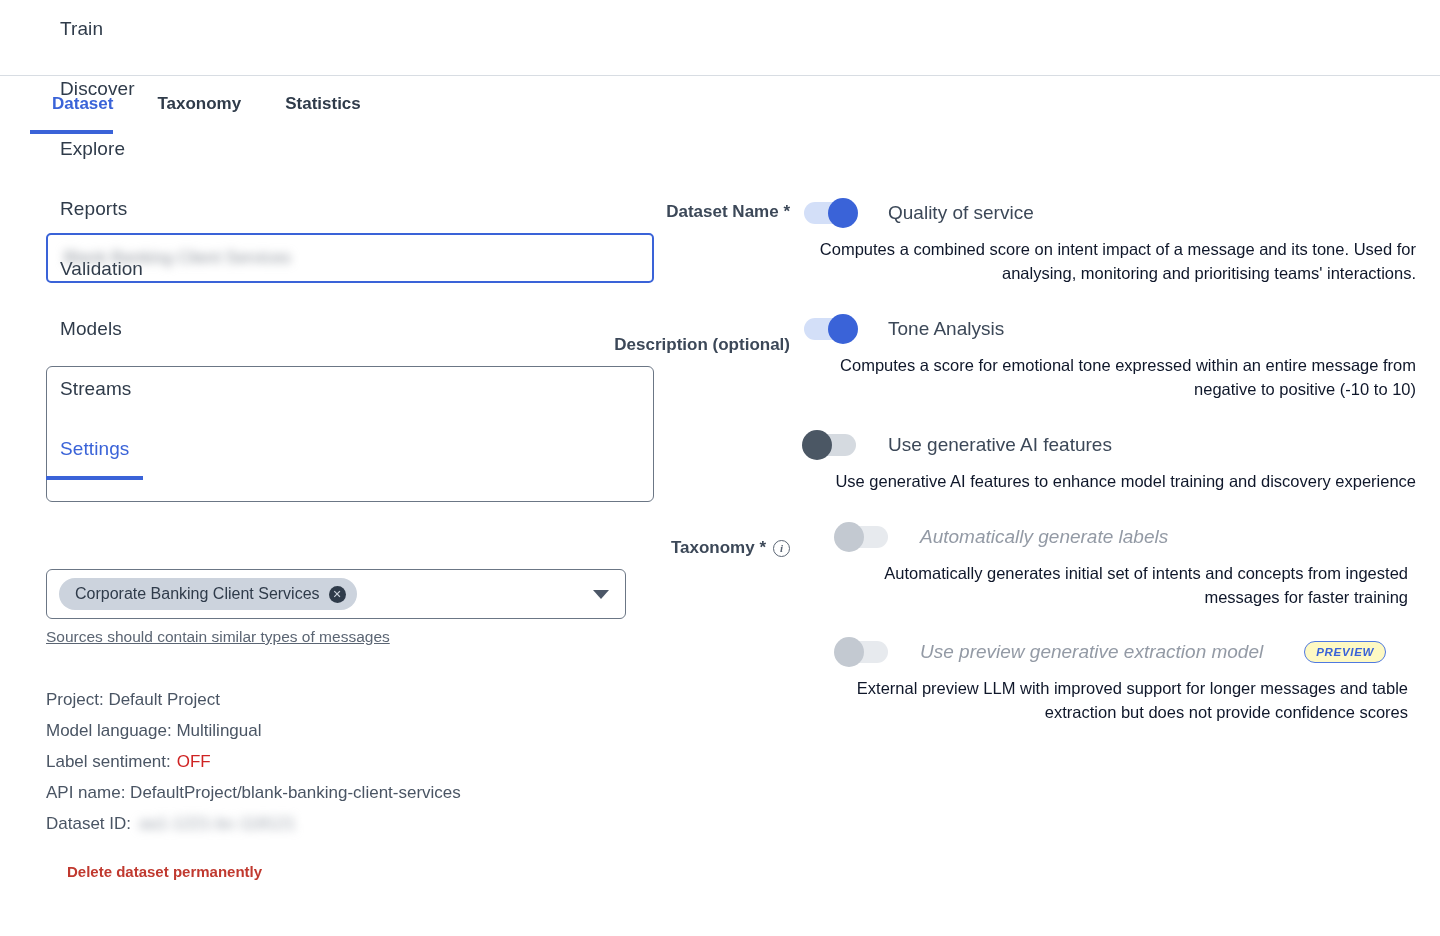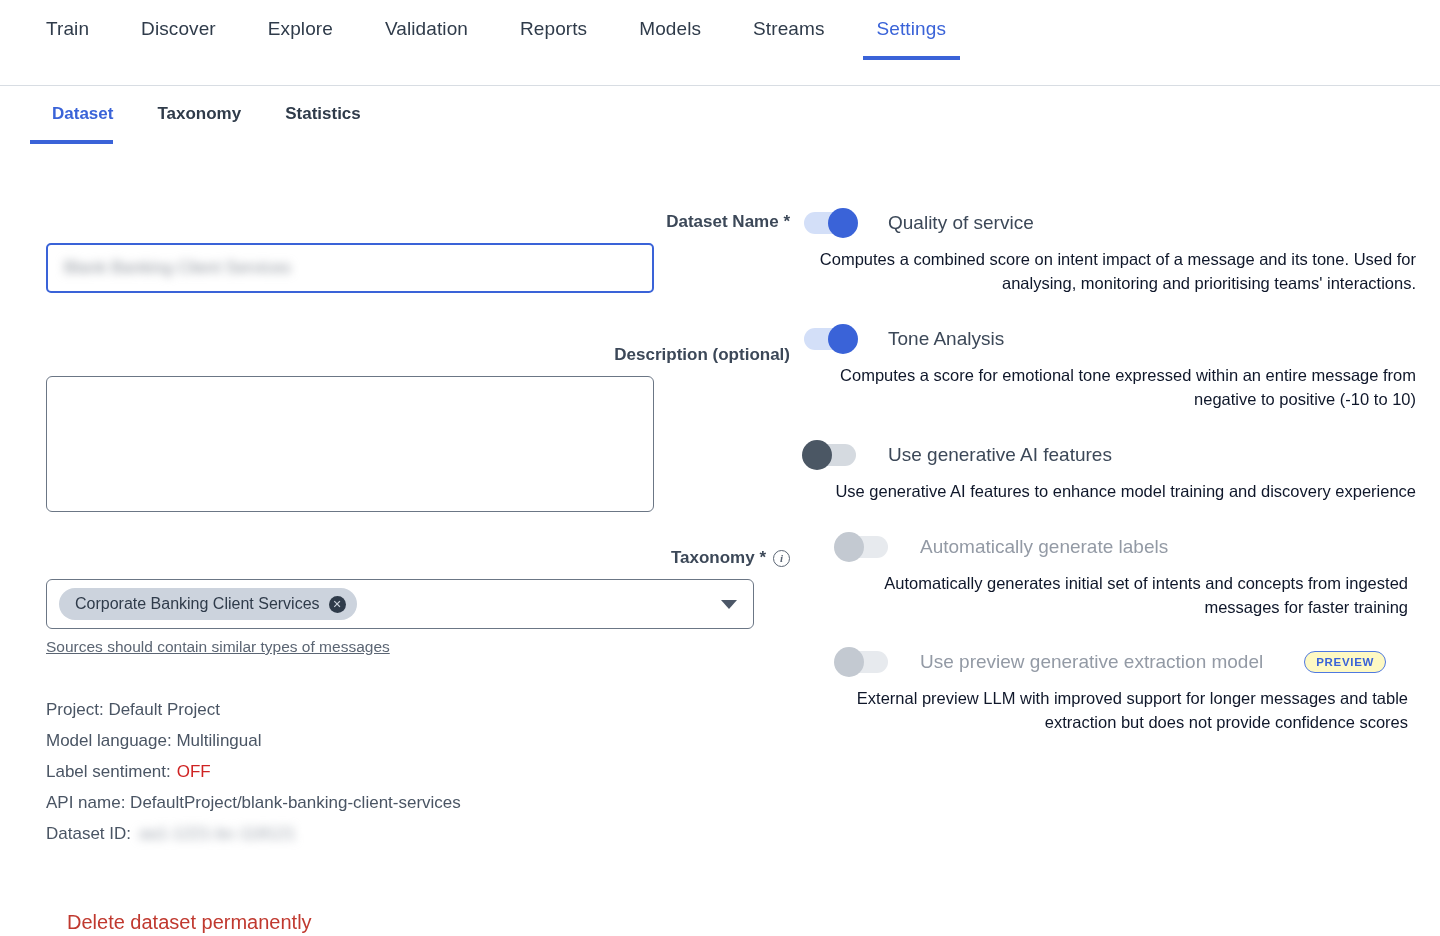--- a/index.html
+++ b/index.html
@@ -10,25 +10,26 @@
     height: 936px;
     background: #ffffff;
     font-family: "Liberation Sans", sans-serif;
     color: #3c4858;
     overflow: hidden;
   }
 
   
   .topnav {
     position: relative;
-    height: 86px;
+    height: 76px;
     border-bottom: 1px solid #d8dde3;
     display: flex;
     align-items: flex-start;
-    padding-left: 20px;
+    padding-left: 34px;
+    flex-direction: column;
   }
   .topnav-item {
     position: relative;
     font-size: 19px;
     color: #2f3b4a;
     padding: 18px 26px 20px 26px;
     cursor: pointer;
     white-space: nowrap;
     letter-spacing: .1px;
   }
@@ -125,21 +126,21 @@
     font-size: 11px;
     font-weight: bold;
     font-style: italic;
     font-family: "Liberation Serif", serif;
     color: #5a6574;
     line-height: 1;
   }
 
   
   .select-box {
-    width: 708px;
+    width: 580px;
     height: 50px;
     border: 1px solid #6b7685;
     border-radius: 6px;
     background: #fff;
     display: flex;
     align-items: center;
     padding: 0 14px 0 12px;
     position: relative;
   }
   .chip {
@@ -194,37 +195,37 @@
     white-space: nowrap;
   }
   .meta-off { color: #cf2323; margin-left: 6px; }
   .meta-blur {
     filter: blur(4.6px);
     color: #9aa1ab;
     margin-left: 8px;
     user-select: none;
   }
   .delete-link {
-    margin-top: 56px;
+    margin-top: 18px;
     margin-left: 21px;
-    font-size: 20px;
-    font-weight: normal;
+    font-size: 15px;
+    font-weight: bold;
     color: #c0392f;
     cursor: pointer;
     display: inline-block;
   }
 
   
   .toggle-row {
     display: flex;
     align-items: center;
     gap: 32px;
     margin-bottom: 14px;
   }
-  .toggle-row.nested { margin-left: 32px; }
+  .toggle-row.nested { margin-left: 32px; font-style: italic; }
 
   .switch {
     position: relative;
     width: 52px;
     height: 22px;
     flex: 0 0 auto;
     cursor: pointer;
   }
   .switch .track {
     position: absolute;
@@ -276,22 +277,22 @@
     vertical-align: middle;
   }
 </style>
 </head>
 <body>
 
 <div class="topnav">
   <div class="topnav-item">Train</div>
   <div class="topnav-item">Discover</div>
   <div class="topnav-item">Explore</div>
+  <div class="topnav-item">Reports</div>
   <div class="topnav-item">Validation</div>
-  <div class="topnav-item">Reports</div>
   <div class="topnav-item">Models</div>
   <div class="topnav-item">Streams</div>
   <div class="topnav-item active">Settings</div>
 </div>
 
 <div class="subtabs">
   <div class="subtab active">Dataset</div>
   <div class="subtab">Taxonomy</div>
   <div class="subtab">Statistics</div>
 </div>

